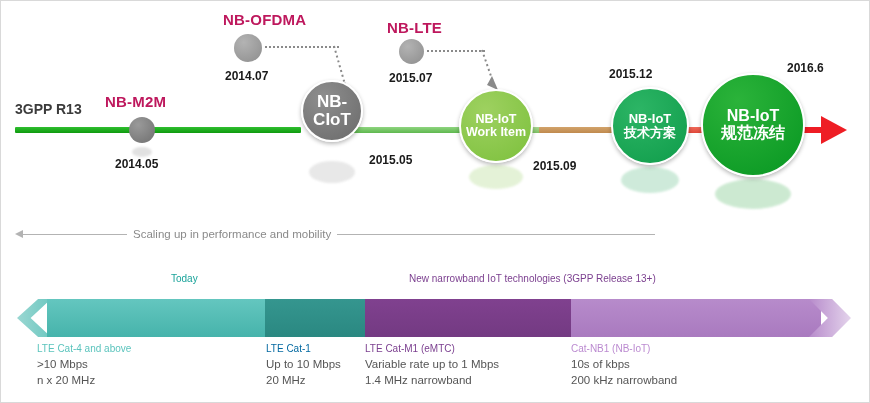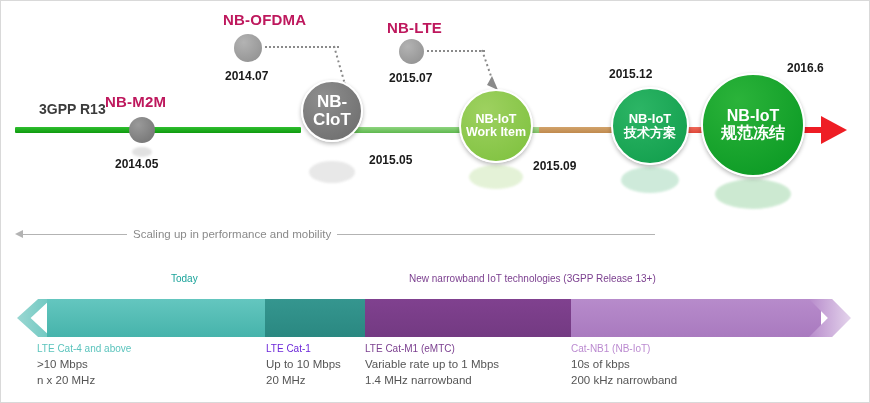--- a/index.html
+++ b/index.html
@@ -85,21 +85,21 @@
     filter:blur(1px);opacity:.20;
   }
 
   
   .lbl-grey{
     position:absolute;color:#be185d;font-weight:bold;
     font-size:15px;letter-spacing:.2px;white-space:nowrap;
   }
   .lbl-3gpp{
     position:absolute;left:14px;top:100px;
-    color:#3b3b3b;font-weight:bold;font-size:14px;white-space:nowrap;margin-left:24px;
+    color:#3b3b3b;font-weight:bold;font-size:14px;white-space:nowrap;
   }
   .date{
     position:absolute;color:#1a1a1a;font-weight:bold;
     font-size:12px;white-space:nowrap;
   }
 
   
   .dotline{position:absolute;border-top:2px dotted #8a8a8a;}
 
   
@@ -144,21 +144,21 @@
   }
   .chev-right{
     position:absolute;top:30px;width:42px;height:38px;
     background:linear-gradient(90deg,#b78bcb,#e4d4ec);
     clip-path:polygon(0% 0%,55% 0%,100% 50%,55% 100%,0% 100%,45% 50%);
   }
 
   .col{position:absolute;top:74px;}
   .col-title{font-size:10px;white-space:nowrap;margin:0 0 3px 0;}
   .t-teal-l{color:#5bc4bd;}
-  .t-teal-d{color:#6d28d9;}
+  .t-teal-d{color:#0369a1;}
   .t-pur-d{color:#7b3f8f;}
   .t-pur-l{color:#bb8ad0;}
   .col-sub{font-size:11.5px;color:#555;line-height:1.35;white-space:nowrap;}
 </style>
 </head>
 <body>
 
 <div id="root">
 
   <div id="timeline">

